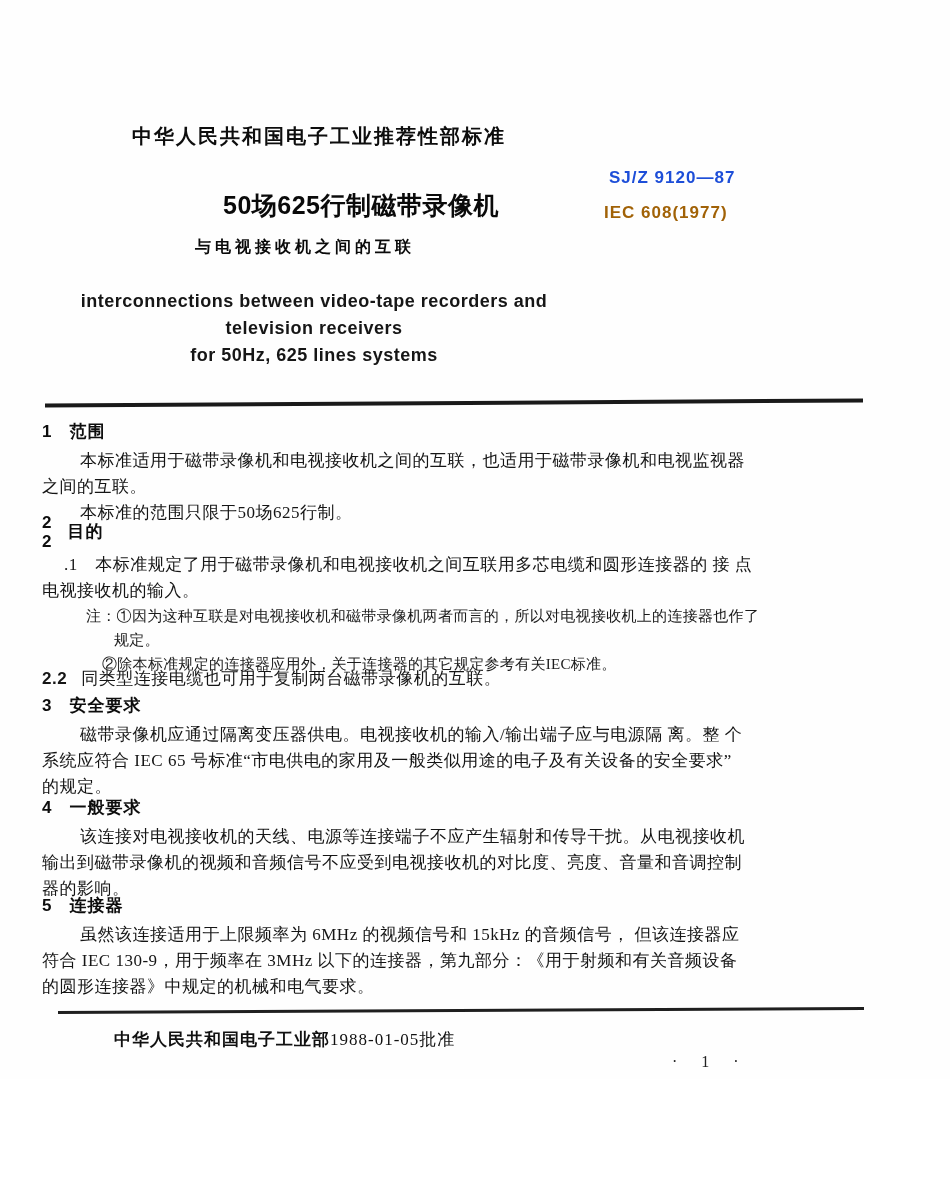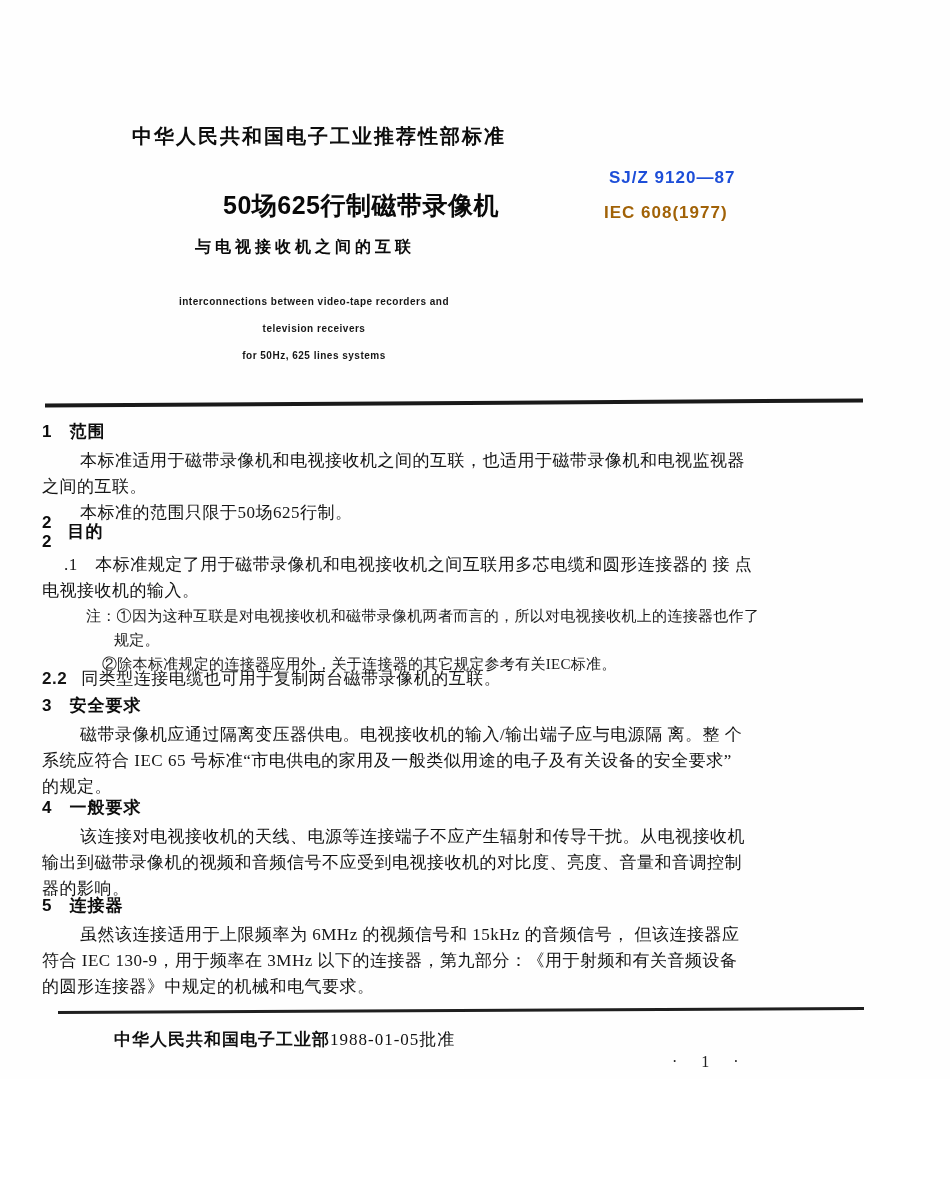--- a/index.html
+++ b/index.html
@@ -36,21 +36,21 @@
   }
   .doc-title2 {
     position: absolute; left: 195px; top: 237px;
     font-family: "Liberation Sans", "DejaVu Sans", sans-serif;
     font-weight: 700; font-size: 16px; letter-spacing: 4px; color: #0a0a0a;
   }
   .subtitle-en {
     position: absolute; left: 58px; top: 288px; width: 512px;
     text-align: center;
     font-family: "Liberation Sans", "DejaVu Sans", sans-serif;
-    font-weight: 700; font-size: 10px; line-height: 27px;
+    font-weight: 700; font-size: 18px; line-height: 27px;
     letter-spacing: 0.5px; color: #161616;
   }
   
   .rule-top {
     position: absolute; left: 45px; top: 401px; width: 818px; height: 4px;
     background: #1a1a1a; transform: rotate(-0.35deg);
   }
   .rule-bottom {
     position: absolute; left: 58px; top: 1009px; width: 806px; height: 3px;
     background: #1f1f1f; transform: rotate(-0.3deg);

